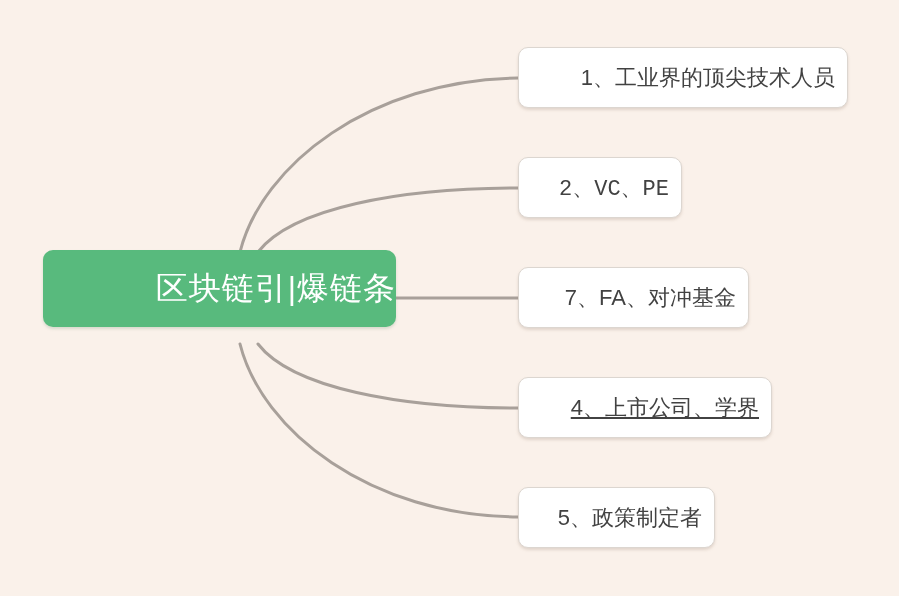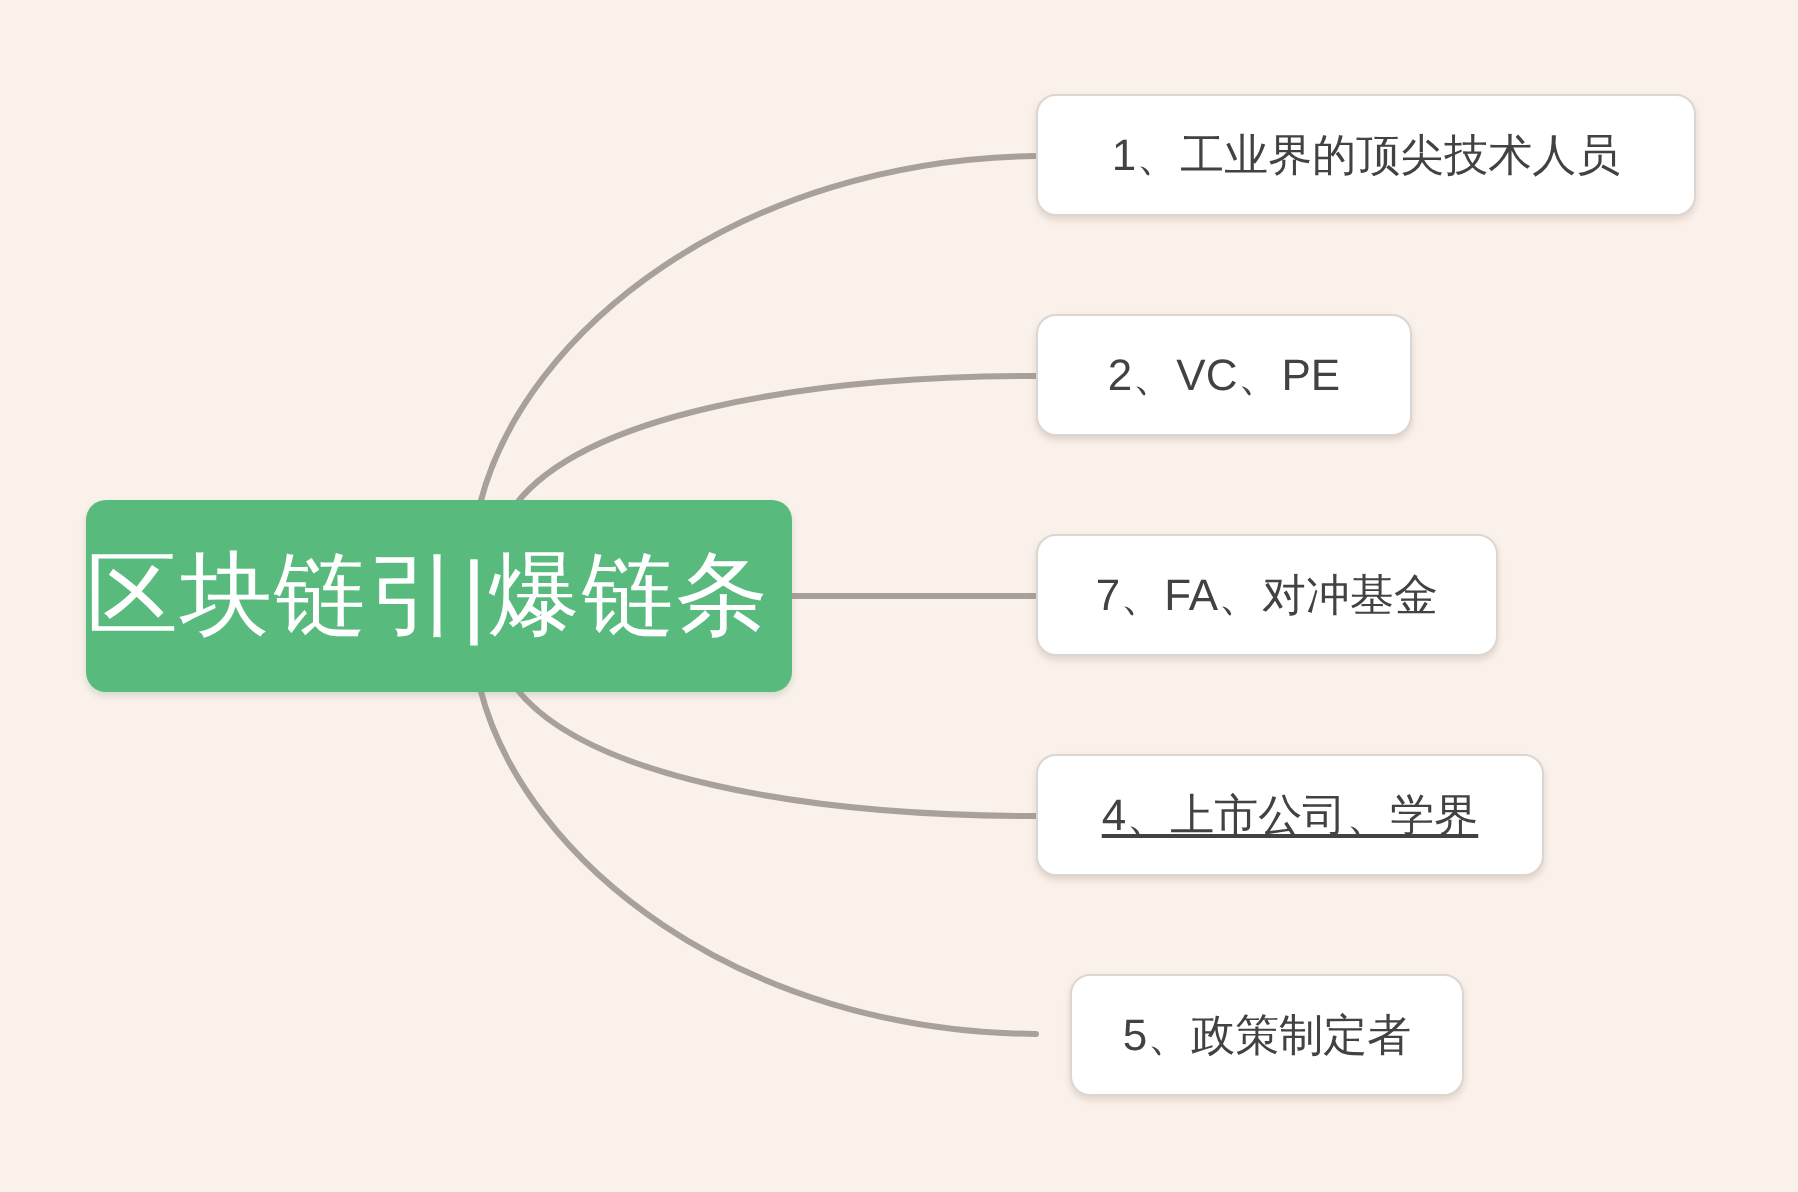--- a/index.html
+++ b/index.html
@@ -12,48 +12,48 @@
   .canvas { position: absolute; left: 0; top: 0; width: 899px; height: 596px; }
   svg.connectors { position: absolute; left: 0; top: 0; }
   svg.connectors path {
     fill: none;
     stroke: var(--connector, #a8a09a);
     stroke-width: 3;
     stroke-linecap: round;
   }
   .root-node {
     position: absolute; left: 43px; top: 250px;
-    width: 353px; height: 96px;
+    width: 353px; height: 77px;
     background: var(--root-bg, #58ba7d);
     border-radius: 10px;
-    display: flex; align-items: center; justify-content: flex-start;
+    display: flex; align-items: center; justify-content: flex-end;
     color: var(--root-text, #ffffff);
-    font-size: 46px; letter-spacing: 1px;
+    font-size: 32px; letter-spacing: 1px;
     cursor: pointer;
     box-shadow: 0 2px 3px rgba(120, 150, 125, 0.25);
   }
   .child-node {
     position: absolute; left: 518px; height: 61px;
     background: var(--node-bg, #ffffff);
     border: 1px solid var(--node-border, #dcd6d0);
     border-radius: 10px;
     box-sizing: border-box;
-    display: flex; align-items: center; justify-content: center;
+    display: flex; align-items: center; justify-content: flex-end;
     color: var(--node-text, #424242);
     font-size: 22px;
     box-shadow: 0 2px 3px rgba(160, 140, 125, 0.28);
     cursor: pointer;
     white-space: nowrap;
     padding: 0 12px;
   }
   .n1 { top: 47px;  width: 330px; }
-  .n2 { top: 157px; width: 188px; }
+  .n2 { top: 157px; width: 164px; font-family: Liberation Mono, monospace; }
   .n3 { top: 267px; width: 231px; }
   .n4 { top: 377px; width: 254px; text-decoration: underline; }
-  .n5 { top: 487px; width: 197px; margin-left: 17px; }
+  .n5 { top: 487px; width: 197px; }
 </style>
 </head>
 <body>
 
 <div class="canvas">
 
   <svg class="connectors" width="899" height="596" aria-hidden="true">
     <path d="M240,252 C262,165 370,80 518,78"></path>
     <path d="M258,252 C292,208 400,188 518,188"></path>
     <path d="M394,298 L518,298"></path>

